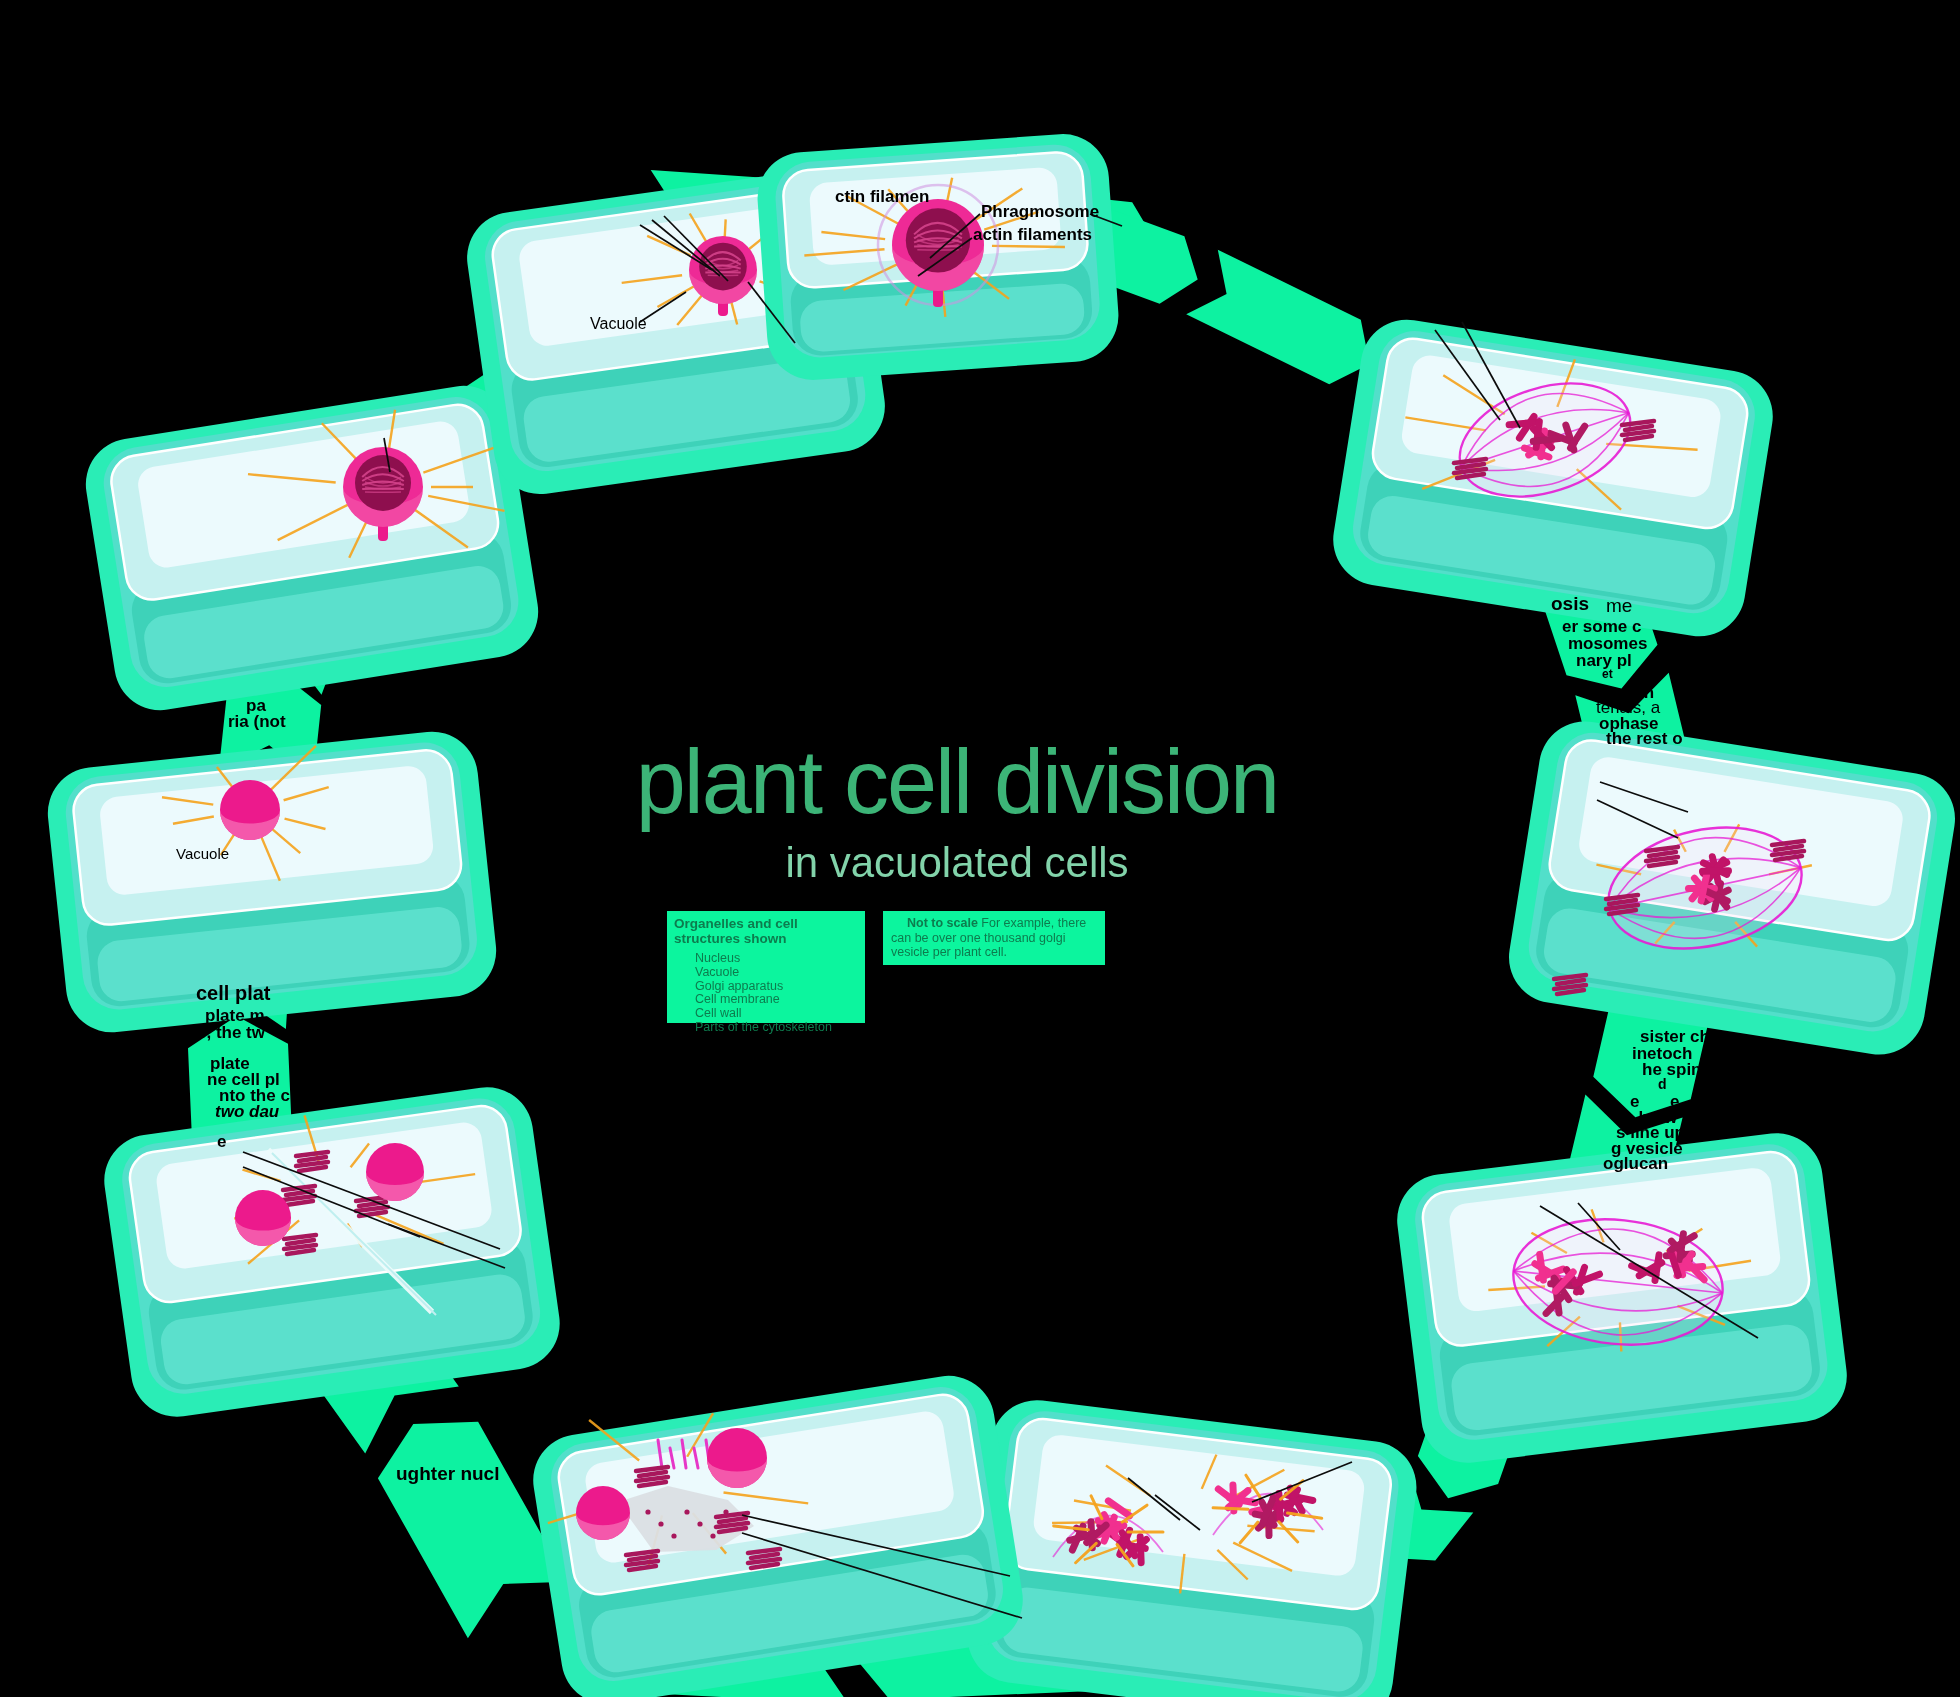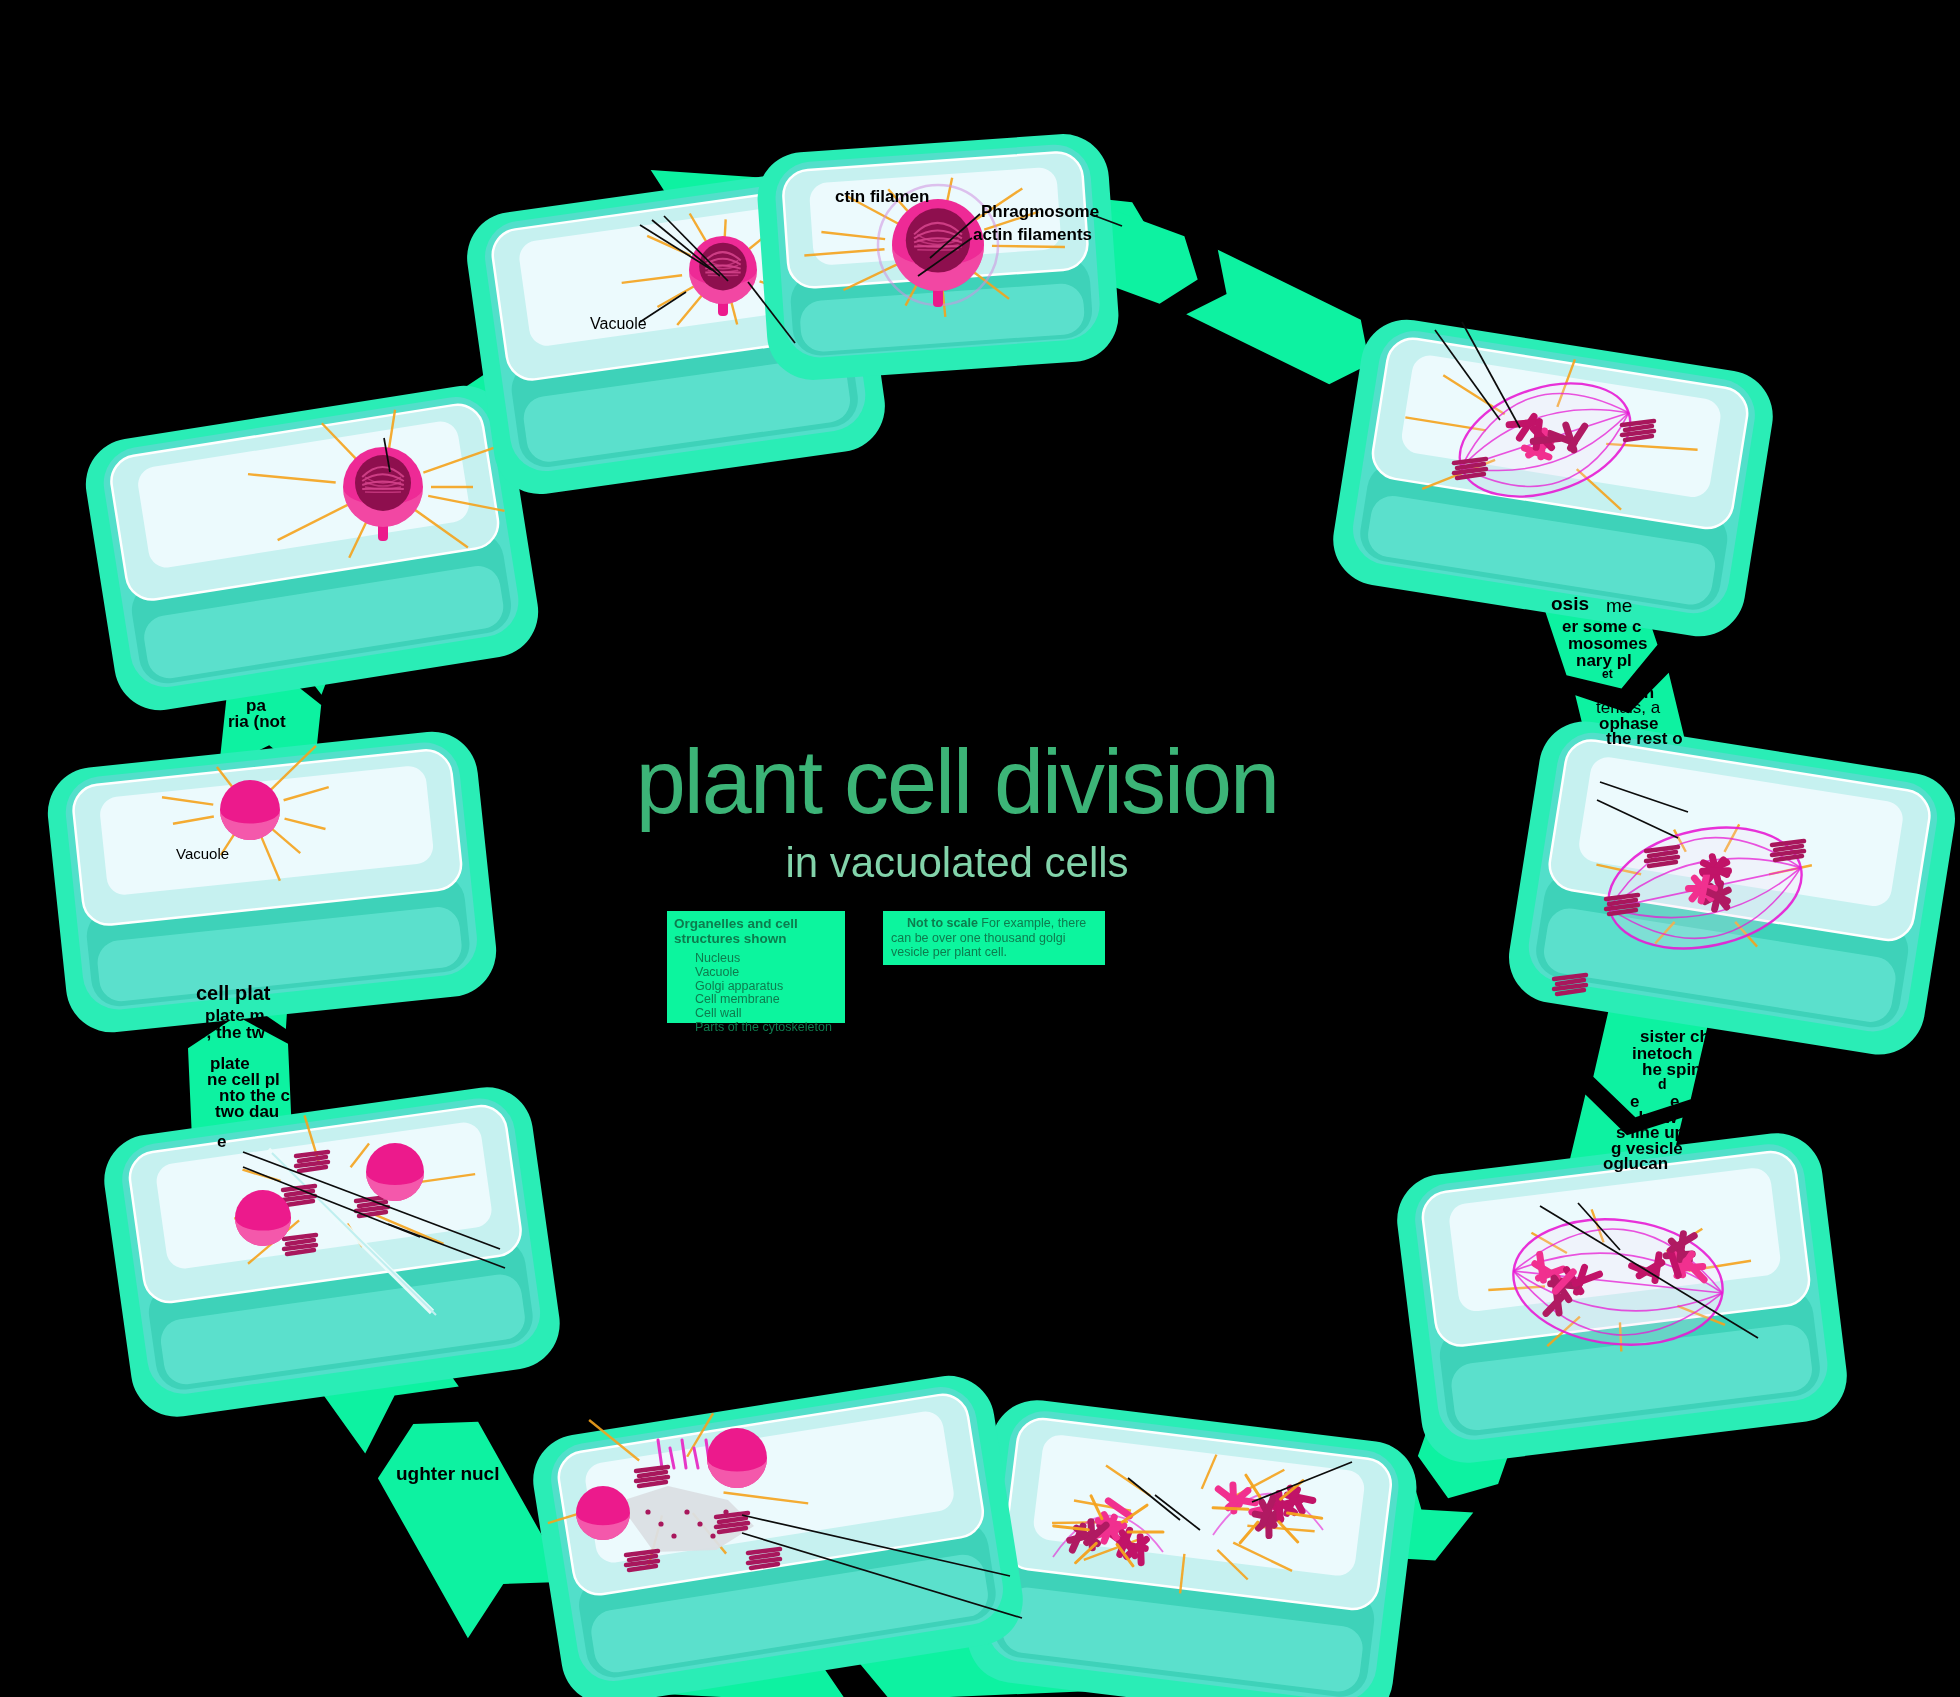--- a/index.html
+++ b/index.html
@@ -512,21 +512,21 @@
         <line x1="742" y1="1533" x2="1022" y2="1618" stroke="#0c0c0c" stroke-width="1.7"></line>
         <line x1="243" y1="1152" x2="500" y2="1249" stroke="#0c0c0c" stroke-width="1.7"></line>
         <line x1="243" y1="1167" x2="420" y2="1237" stroke="#0c0c0c" stroke-width="1.7"></line>
         <line x1="388" y1="1224" x2="505" y2="1268" stroke="#0c0c0c" stroke-width="1.7"></line>
       </g>
     </svg>
 
   <div id="page-title" class="txt" style="left: 957px; top: 737px; color: rgb(60, 180, 119);">plant cell division</div>
   <div id="page-subtitle" class="txt" style="left: 957px; top: 842px; color: rgb(130, 211, 170);">in vacuolated cells</div>
 
-  <div id="legend-main" class="legend-box" style="left: 667px; top: 911px; width: 178px; height: 112px; background: rgb(12, 245, 158); color: rgb(13, 124, 78);">
+  <div id="legend-main" class="legend-box" style="left: 667px; top: 911px; width: 198px; height: 112px; background: rgb(12, 245, 158); color: rgb(13, 124, 78);">
     <div class="hd">Organelles and cell structures shown</div>
     <div class="it">Nucleus</div>
     <div class="it">Vacuole</div>
     <div class="it">Golgi apparatus</div>
     <div class="it">Cell membrane</div>
     <div class="it">Cell wall</div>
     <div class="it">Parts of the cytoskeleton</div>
   </div>
   <div id="legend-note" class="legend-box" style="left: 883px; top: 911px; width: 222px; min-height: 43px; background: rgb(12, 245, 158); color: rgb(13, 124, 78);">
     <b>Not to scale</b><span> For example, there can be over one thousand golgi vesicle per plant cell.</span>
@@ -559,17 +559,17 @@
       <div class="txt" style="left: 1614px; top: 1109px; font-size: 17px; font-weight: 700; color: rgb(0, 0, 0);">ns betw</div>
       <div class="txt" style="left: 1616px; top: 1124px; font-size: 17px; font-weight: 700; color: rgb(0, 0, 0);">s line up</div>
       <div class="txt" style="left: 1611px; top: 1140px; font-size: 17px; font-weight: 700; color: rgb(0, 0, 0);">g vesicle</div>
       <div class="txt" style="left: 1603px; top: 1155px; font-size: 17px; font-weight: 700; color: rgb(0, 0, 0);">oglucan</div>
       <div class="txt" style="left: 196px; top: 983px; font-size: 20px; font-weight: 700; color: rgb(0, 0, 0);">cell plat</div>
       <div class="txt" style="left: 205px; top: 1007px; font-size: 17px; font-weight: 700; color: rgb(0, 0, 0);">plate m</div>
       <div class="txt" style="left: 197px; top: 1024px; font-size: 17px; font-weight: 700; color: rgb(0, 0, 0);">e, the tw</div>
       <div class="txt" style="left: 210px; top: 1055px; font-size: 17px; font-weight: 700; color: rgb(0, 0, 0);">plate</div>
       <div class="txt" style="left: 207px; top: 1071px; font-size: 17px; font-weight: 700; color: rgb(0, 0, 0);">ne cell pl</div>
       <div class="txt" style="left: 219px; top: 1087px; font-size: 17px; font-weight: 700; color: rgb(0, 0, 0);">nto the c</div>
-      <div class="txt" style="left: 215px; top: 1103px; font-size: 17px; font-weight: 700; color: rgb(0, 0, 0);">two dau</div>
+      <div class="txt" style="left: 215px; top: 1103px; font-size: 17px; font-weight: 700; color: rgb(0, 0, 0); font-style: italic;">two dau</div>
       <div class="txt" style="left: 217px; top: 1133px; font-size: 17px; font-weight: 700; color: rgb(0, 0, 0);">e</div>
       <div class="txt" style="left: 396px; top: 1464px; font-size: 19px; font-weight: 700; color: rgb(0, 0, 0);">ughter nucl</div>
     </div>
 </div>
 
 </body></html>

